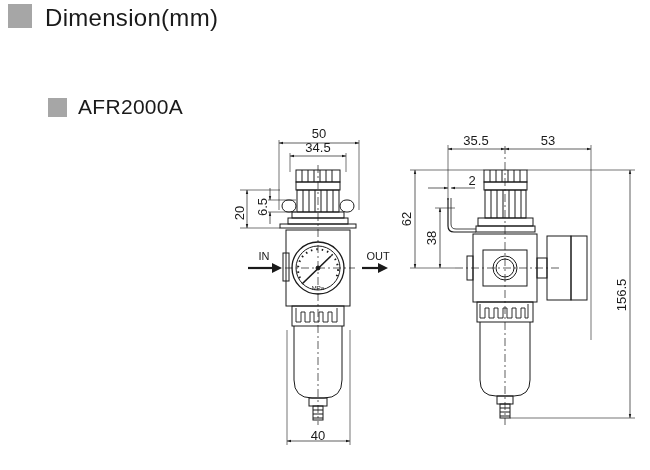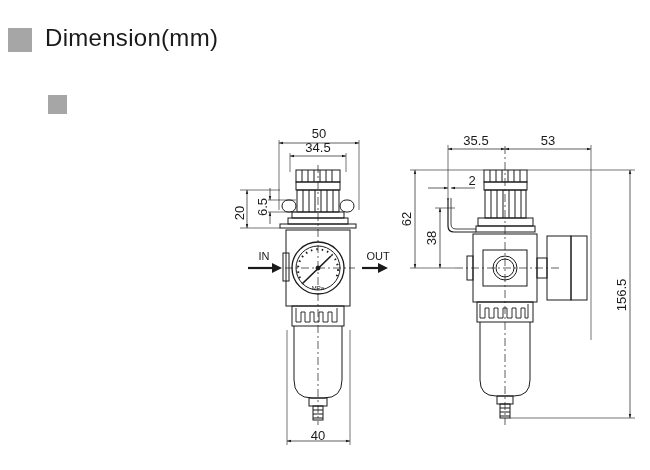--- a/index.html
+++ b/index.html
@@ -1,34 +1,35 @@
 <!DOCTYPE html>
 <html><head>
 <meta charset="utf-8">
 <style>
   html,body{margin:0;padding:0;background:#ffffff;}
   body{width:650px;height:470px;position:relative;overflow:hidden;font-family:"Liberation Sans",sans-serif;color:#1a1a1a;}
-  .h1{position:absolute;left:8px;top:24px;display:flex;align-items:flex-end;}
+  .h1{position:absolute;left:8px;top:4px;display:flex;align-items:flex-start;}
   .h1 .sq{width:24px;height:24px;background:#a6a6a6;margin-right:13px;}
   .h1 .t{font-size:24px;letter-spacing:0.3px;}
   .h2{position:absolute;left:48px;top:95px;display:flex;align-items:center;}
   .h2 .sq{width:19px;height:19px;background:#a6a6a6;margin-right:11px;}
   .h2 .t{font-size:21px;letter-spacing:0.3px;}
   svg{position:absolute;left:0;top:0;}
   svg text{font-family:"Liberation Sans",sans-serif;fill:#1a1a1a;}
 </style>
 </head>
 <body>
 
 <div class="h1">
   <div class="sq"></div>
   <div class="t">Dimension(mm)</div>
 </div>
 <div class="h2">
   <div class="sq"></div>
+  <div class="t">AFR2000A</div>
 </div>
 
 <svg width="650" height="470" viewBox="0 0 650 470">
   <defs>
     <marker id="ar" viewBox="0 0 10 10" refX="10" refY="5" markerWidth="6" markerHeight="6" orient="auto-start-reverse">
       <path d="M0,2 L10,5 L0,8 z" fill="#1a1a1a"></path>
     </marker>
   </defs>
 
   <g stroke="#1a1a1a" fill="none" stroke-width="1">

